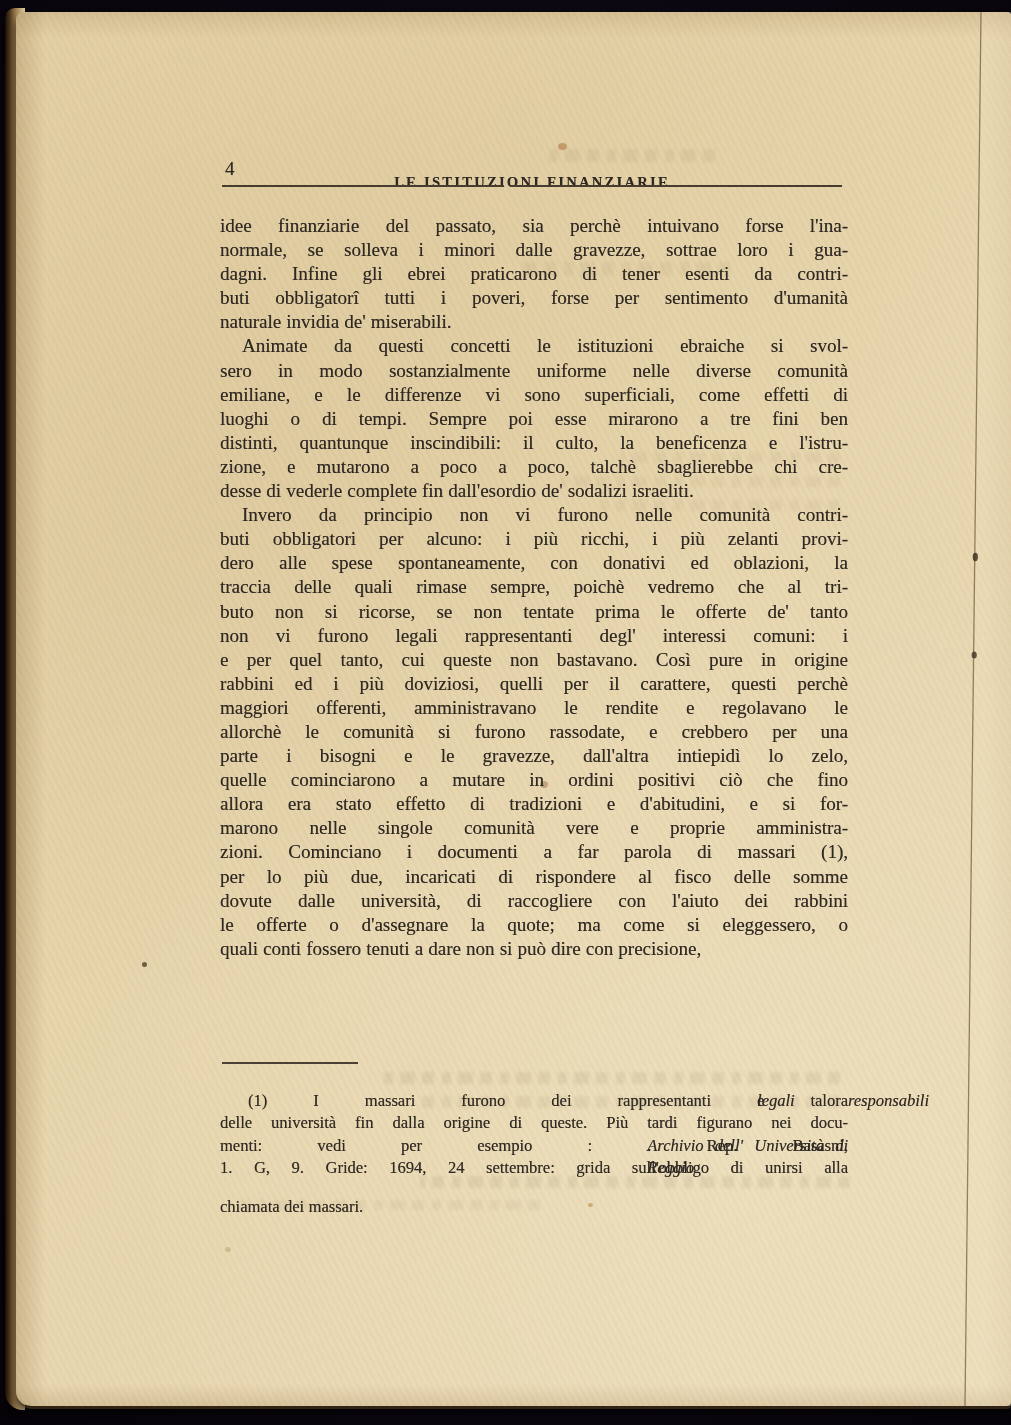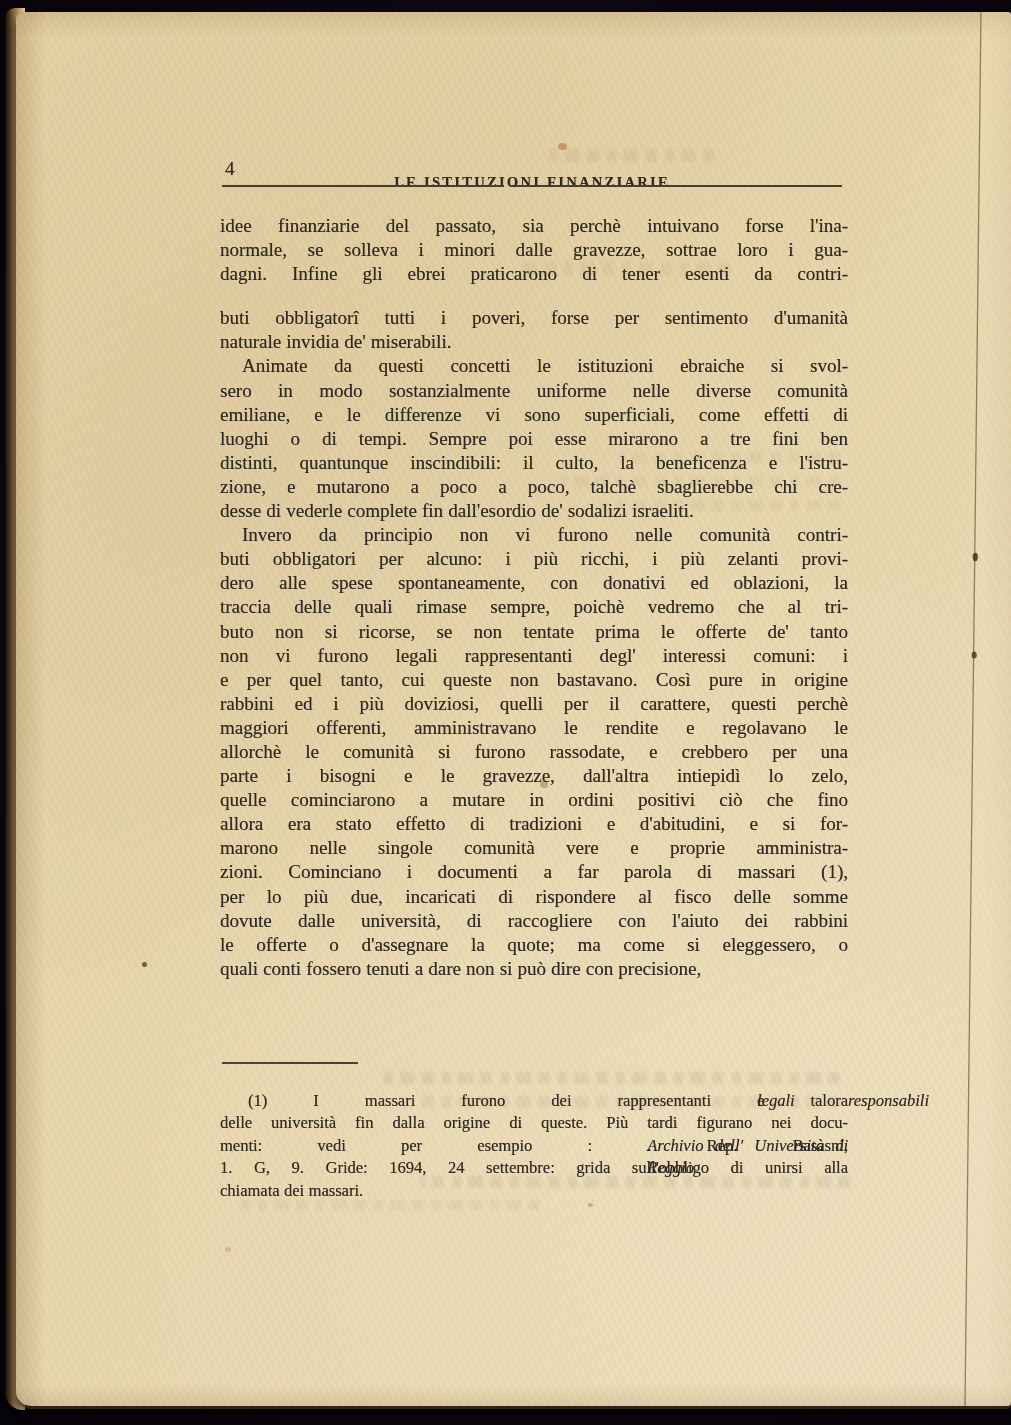--- a/index.html
+++ b/index.html
@@ -101,21 +101,21 @@
     <div class="spot" style="left:209px;top:1235px;width:6px;height:5px;background:#9c7a40;opacity:.3;filter:blur(.5px);"></div>
 
     <div class="page-number">4</div>
     <div class="running-title">LE ISTITUZIONI FINANZIARIE</div>
     <div class="header-rule"></div>
 
     <div class="body-text" style="position:absolute;">
         <div class="tline just" style="position: relative;">idee finanziarie del passato, sia perchè intuivano forse l'ina-</div>
         <div class="tline just" style="position: relative;">normale, se solleva i minori dalle gravezze, sottrae loro i gua-</div>
         <div class="tline just" style="position: relative;">dagni. Infine gli ebrei praticarono di tener esenti da contri-</div>
-        <div class="tline just" style="position: relative; margin-top: 20px;">buti obbligatorî tutti i poveri, forse per sentimento d'umanità</div>
+        <div class="tline just" style="position: relative;">buti obbligatorî tutti i poveri, forse per sentimento d'umanità</div>
         <div class="tline" style="position: relative;">naturale invidia de' miserabili.</div>
         <div class="tline just ind" style="position: relative;">Animate da questi concetti le istituzioni ebraiche si svol-</div>
         <div class="tline just" style="position: relative;">sero in modo sostanzialmente uniforme nelle diverse comunità</div>
         <div class="tline just" style="position: relative;">emiliane, e le differenze vi sono superficiali, come effetti di</div>
         <div class="tline just" style="position: relative;">luoghi o di tempi. Sempre poi esse mirarono a tre fini ben</div>
         <div class="tline just" style="position: relative;">distinti, quantunque inscindibili: il culto, la beneficenza e l'istru-</div>
         <div class="tline just" style="position: relative;">zione, e mutarono a poco a poco, talchè sbaglierebbe chi cre-</div>
         <div class="tline" style="position: relative;">desse di vederle complete fin dall'esordio de' sodalizi israeliti.</div>
         <div class="tline just ind" style="position: relative;">Invero da principio non vi furono nelle comunità contri-</div>
         <div class="tline just" style="position: relative;">buti obbligatori per alcuno: i più ricchi, i più zelanti provi-</div>
@@ -137,17 +137,17 @@
         <div class="tline just" style="position: relative;">le offerte o d'assegnare la quote; ma come si eleggessero, o</div>
         <div class="tline" style="position: relative;">quali conti fossero tenuti a dare non si può dire con precisione,</div>
       </div>
 
     <div class="footnote-rule"></div>
     <div class="footnote-text" style="position:absolute;">
         <div class="tline just ind" style="position: relative;">(1) I massari furono dei rappresentanti <i>legali</i> e talora <i>responsabili</i></div>
         <div class="tline just" style="position: relative;">delle università fin dalla origine di queste. Più tardi figurano nei docu-</div>
         <div class="tline just" style="position: relative;">menti: vedi per esempio : <i>Archivio dell' Università di Reggio</i>. Rep. Basasni,</div>
         <div class="tline just" style="position: relative;">1. G, 9. Gride: 1694, 24 settembre: grida sull'obbligo di unirsi alla</div>
-        <div class="tline" style="position: relative;">chiamata dei massari.</div>
+        <div class="tline" style="position: relative; margin-top: 16px;">chiamata dei massari.</div>
       </div>
 
   </div>
 </div>
 
 </body></html>

